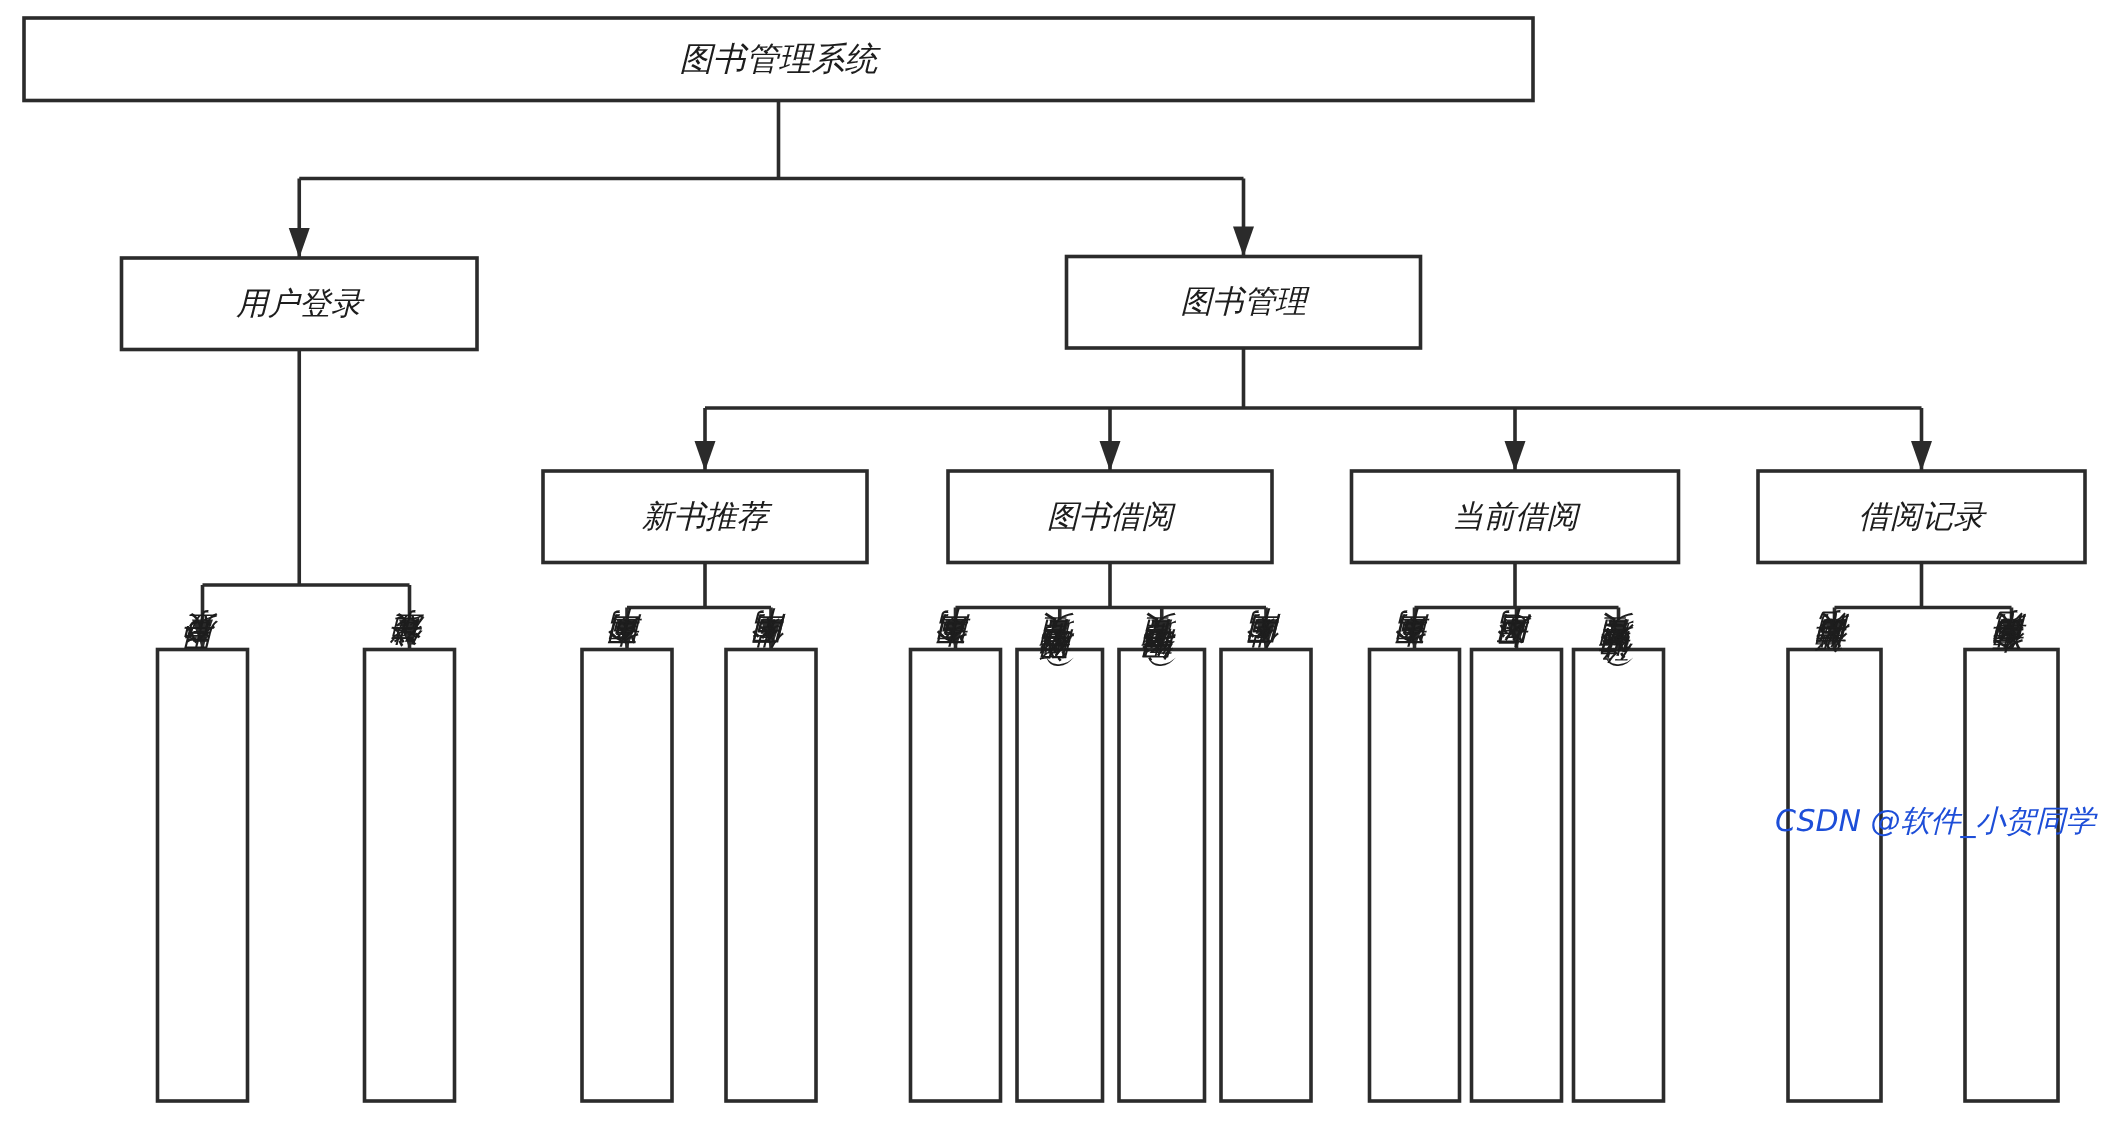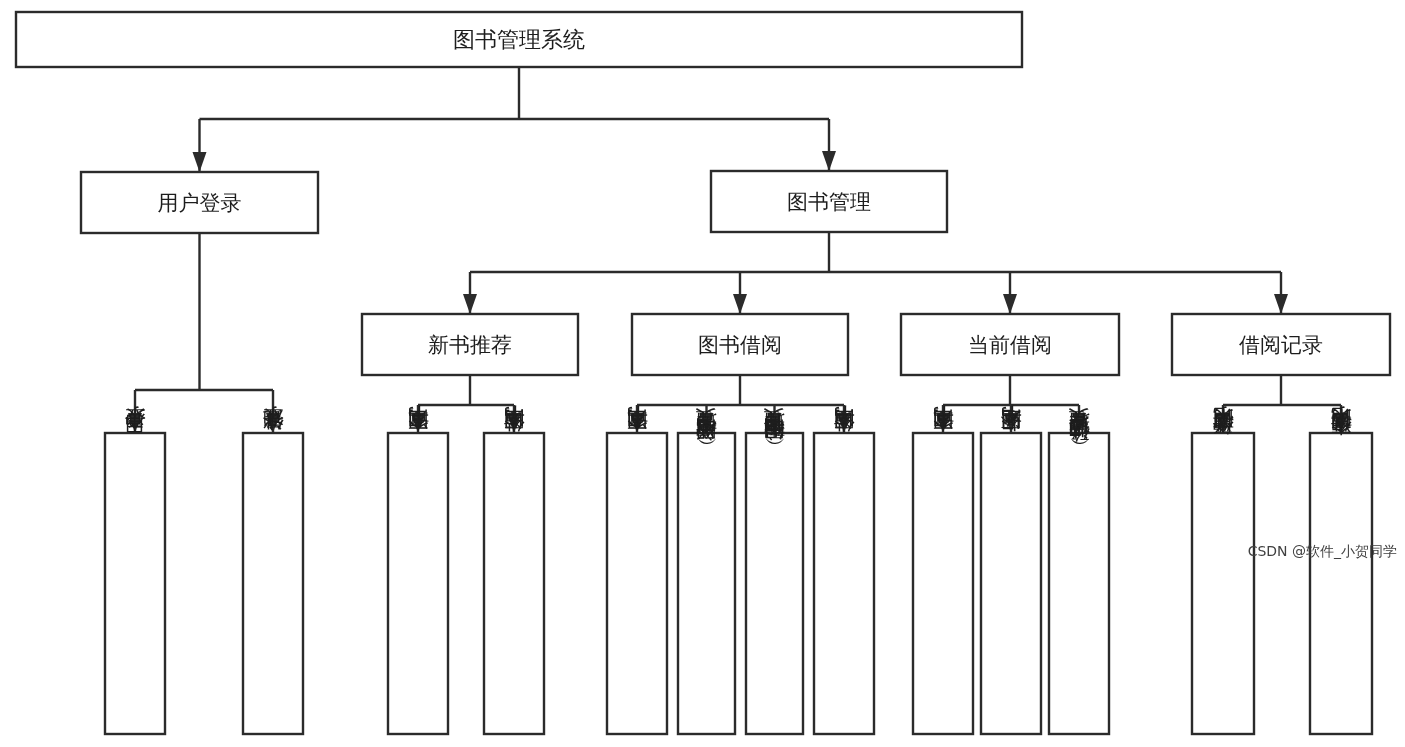--- a/index.html
+++ b/index.html
@@ -11,20 +11,21 @@
     width: 1405px;
     height: 747px;
     font-family: "DejaVu Sans", "Liberation Sans", sans-serif;
     overflow: hidden;
   }
   #diagram-root {
     position: relative;
     width: 1405px;
     height: 565px;
     background: #ffffff;
+    font-style: italic;
   }
   svg.diagram-canvas {
     position: absolute;
     left: 0;
     top: 0;
     width: 1405px;
     height: 747px;
     display: block;
   }
   .node-box {
@@ -72,22 +73,22 @@
     color: #1d1d1d;
     letter-spacing: 2px;
     white-space: nowrap;
     transform: rotate(180deg);
   }
   .watermark {
     position: absolute;
     right: 8px;
     bottom: 4px;
     font-family: "DejaVu Sans", "Liberation Sans", sans-serif;
-    font-size: 14px;
-    color: #404040;
+    font-size: 20px;
+    color: #1d4ed8;
     white-space: nowrap;
     pointer-events: none;
   }
 </style>
 </head>
 <body>
 
 <div id="diagram-root">
 
   <svg class="diagram-canvas" viewBox="0 0 1405 747">

